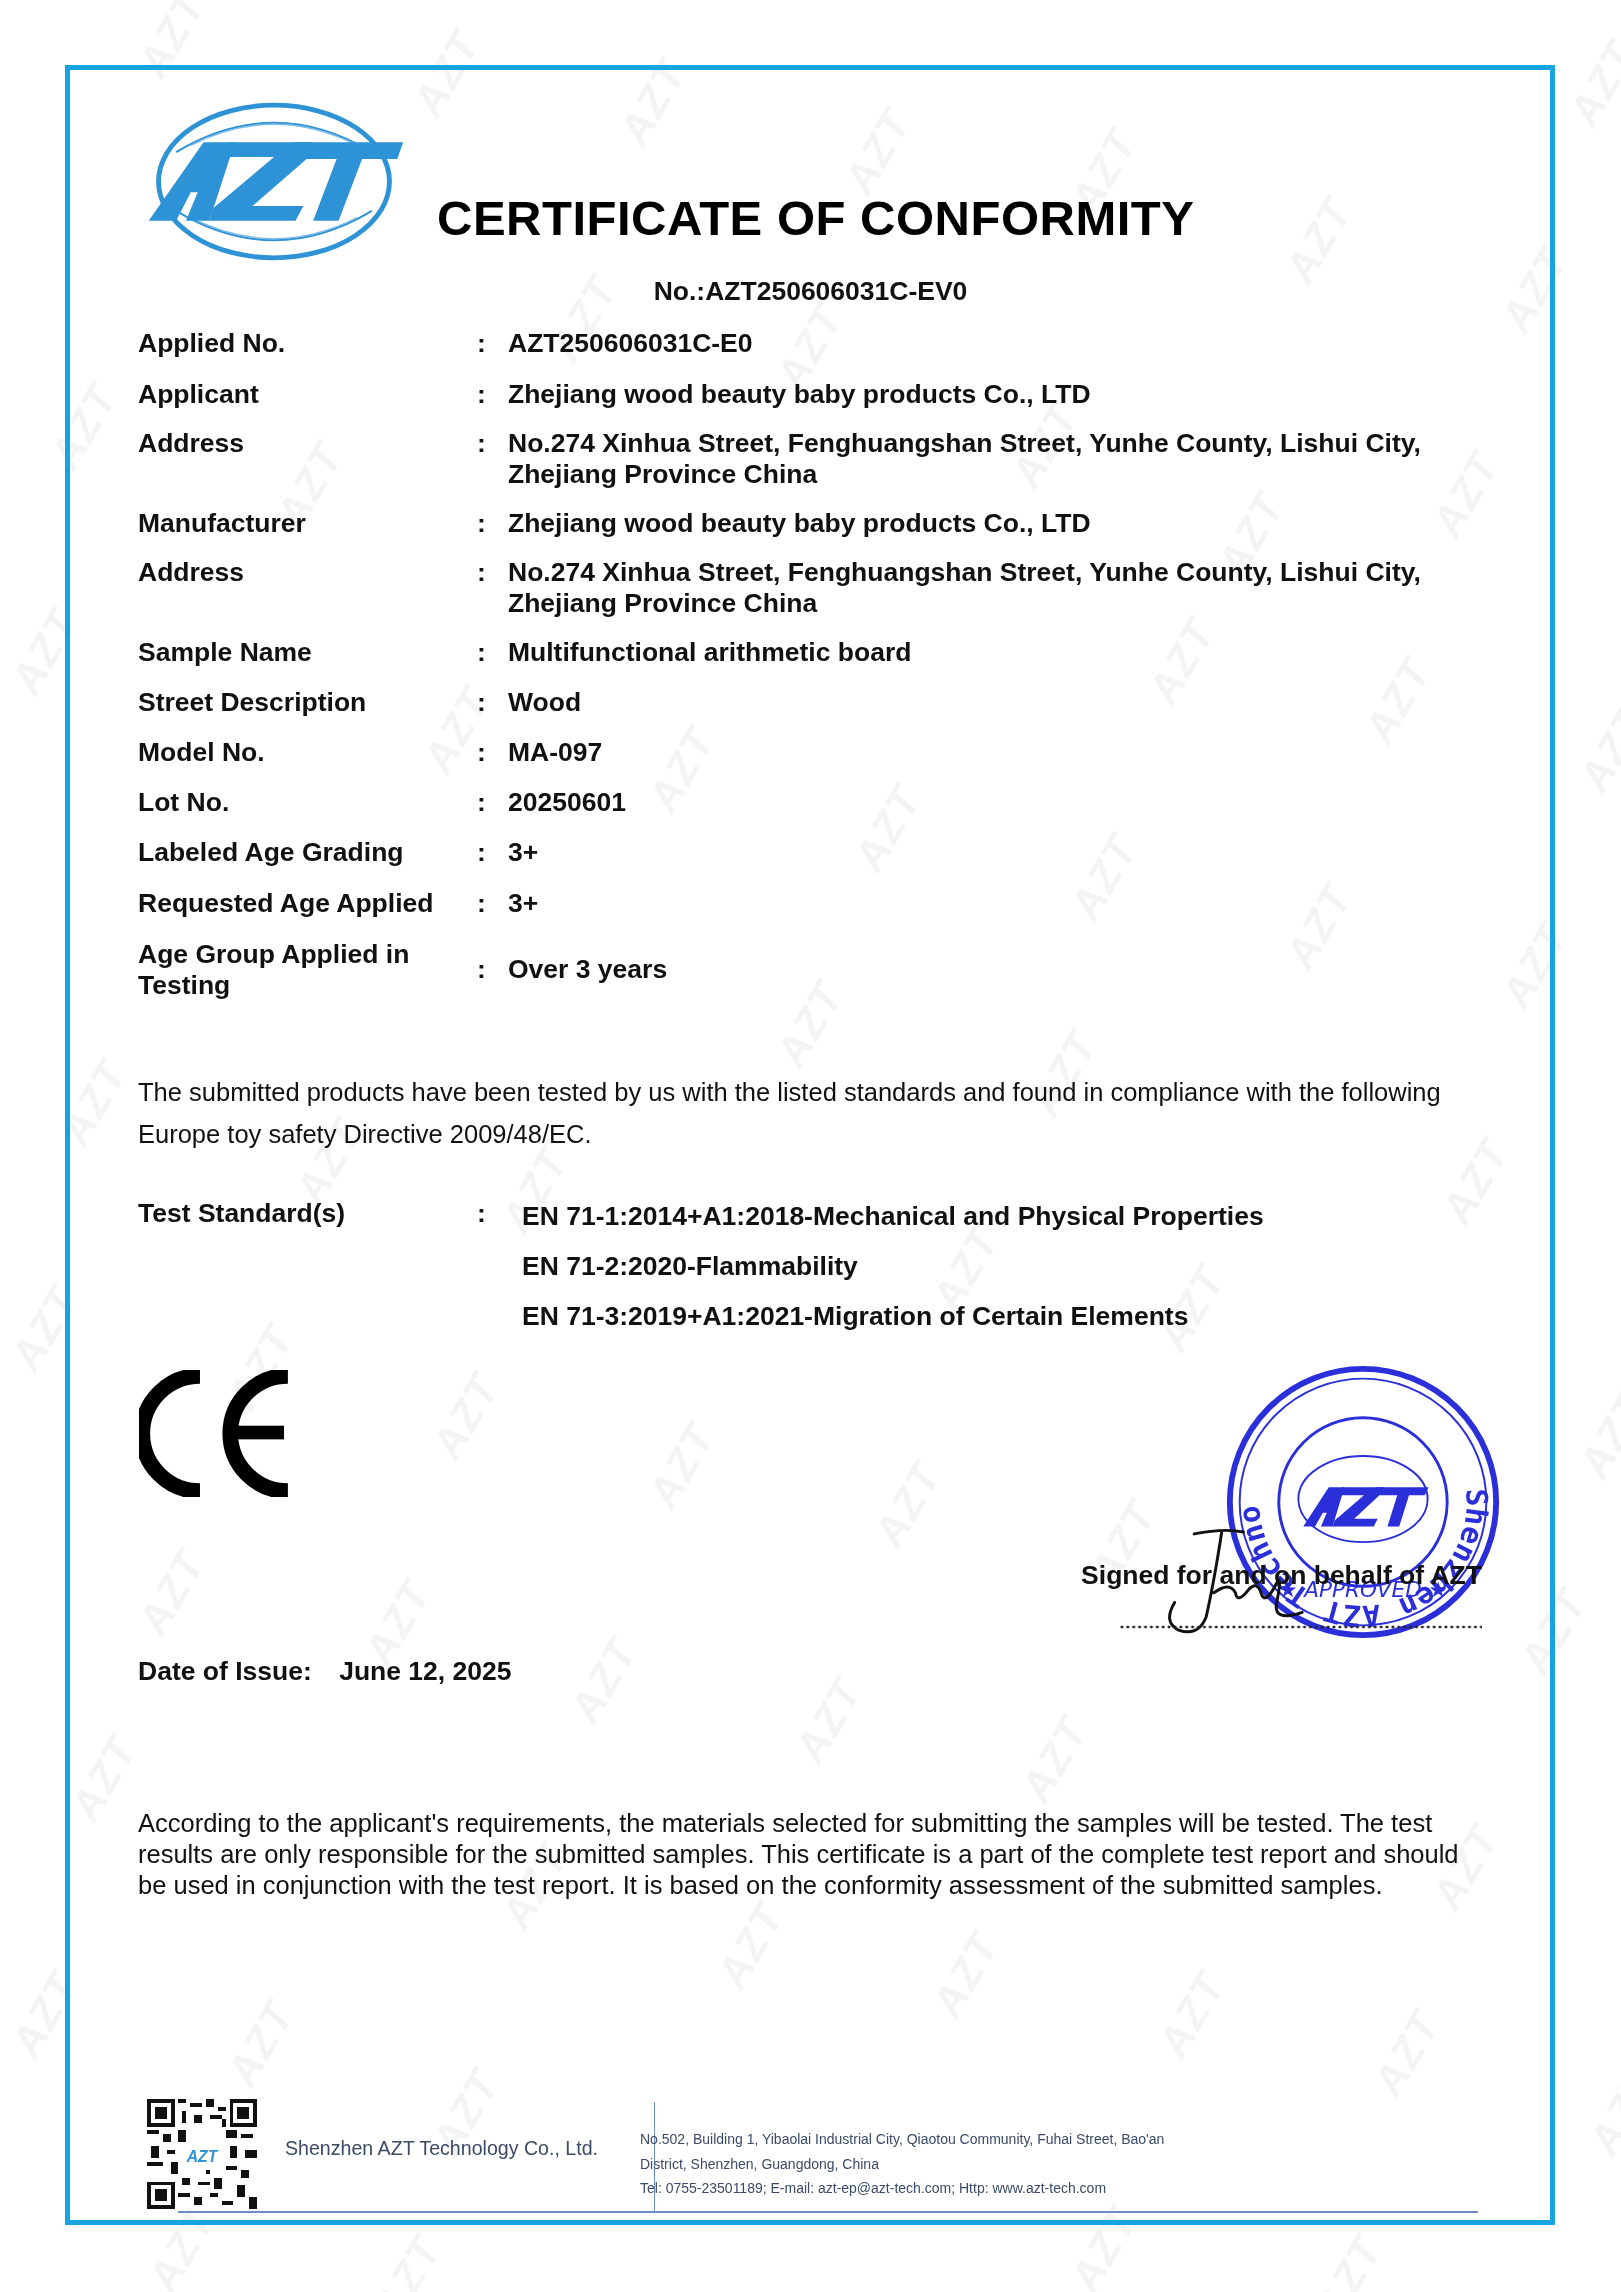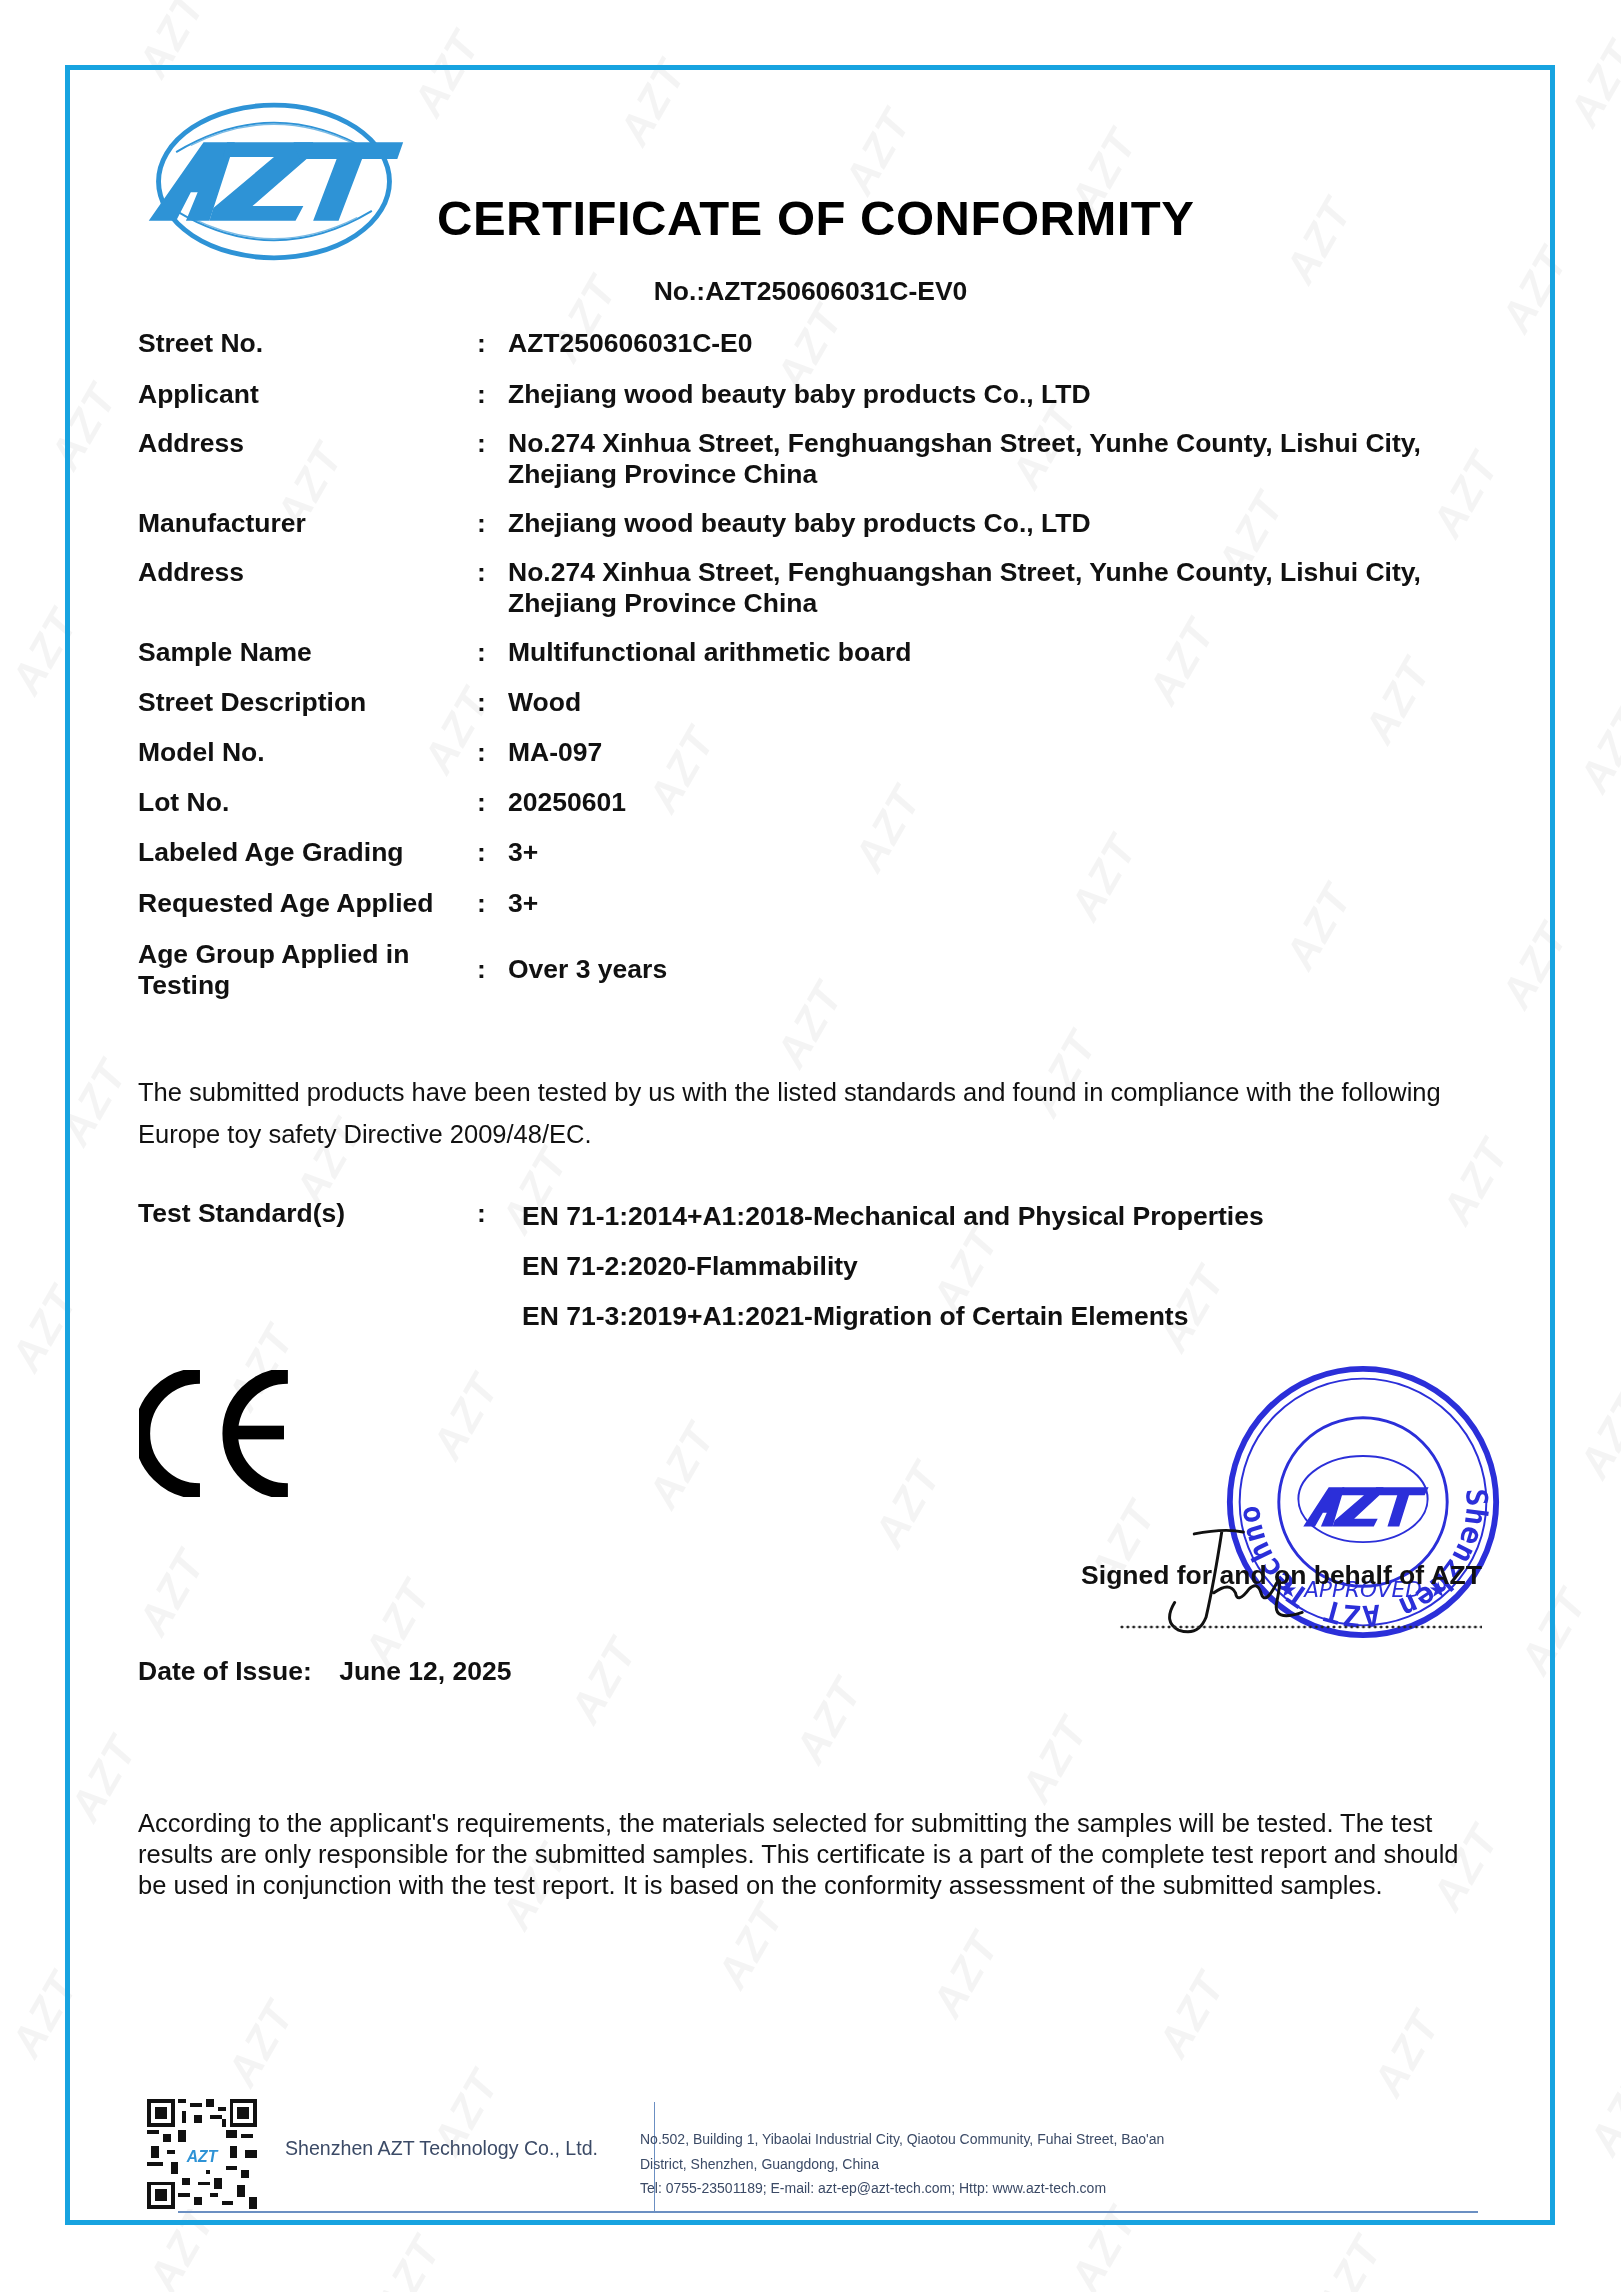--- a/index.html
+++ b/index.html
@@ -125,21 +125,21 @@
 
     <polygon points="160,45 272,45 266,62 230,62 206,125 180,125 204,62 166,62" fill="#2e93d6"></polygon>
   </svg>
 </div>
 
 <div class="abs title">CERTIFICATE OF CONFORMITY</div>
 <div class="abs certno">No.:AZT250606031C-EV0</div>
 
 <div class="abs fields">
   <div class="row" style="height:51px">
-    <span class="lbl">Street No.</span>
+    <span class="lbl">Applied No.</span>
     <span class="col">:</span>
     <span class="val">AZT250606031C-E0</span>
   </div>
   <div class="row" style="height:49px">
     <span class="lbl">Applicant</span>
     <span class="col">:</span>
     <span class="val">Zhejiang wood beauty baby products Co., LTD</span>
   </div>
   <div class="row" style="height:80px">
     <span class="lbl">Address</span>

